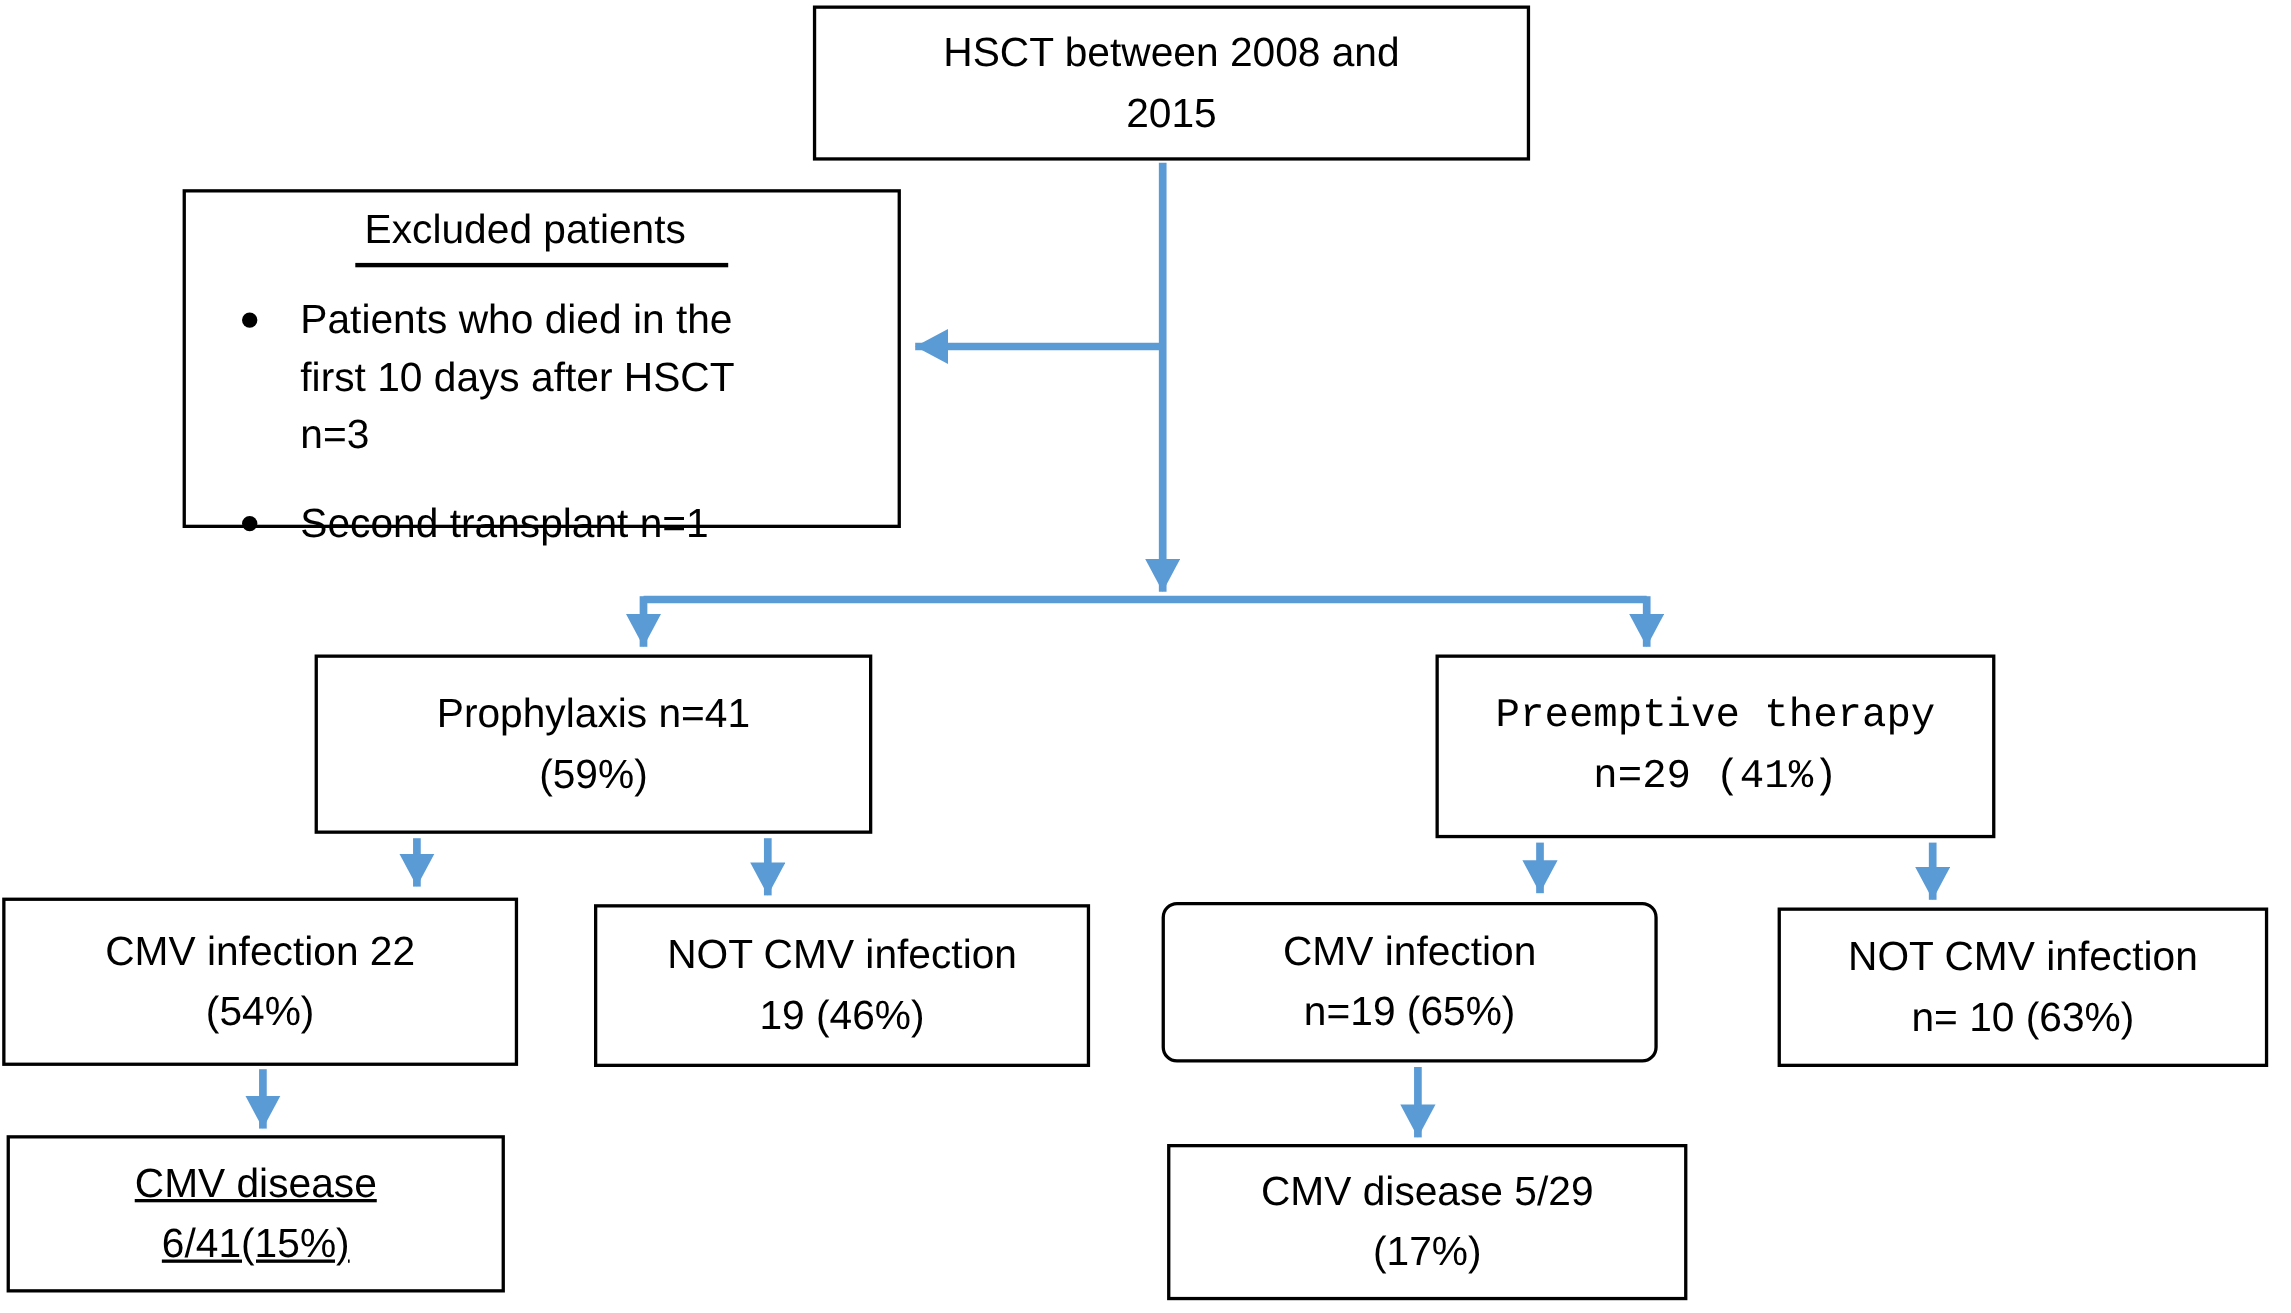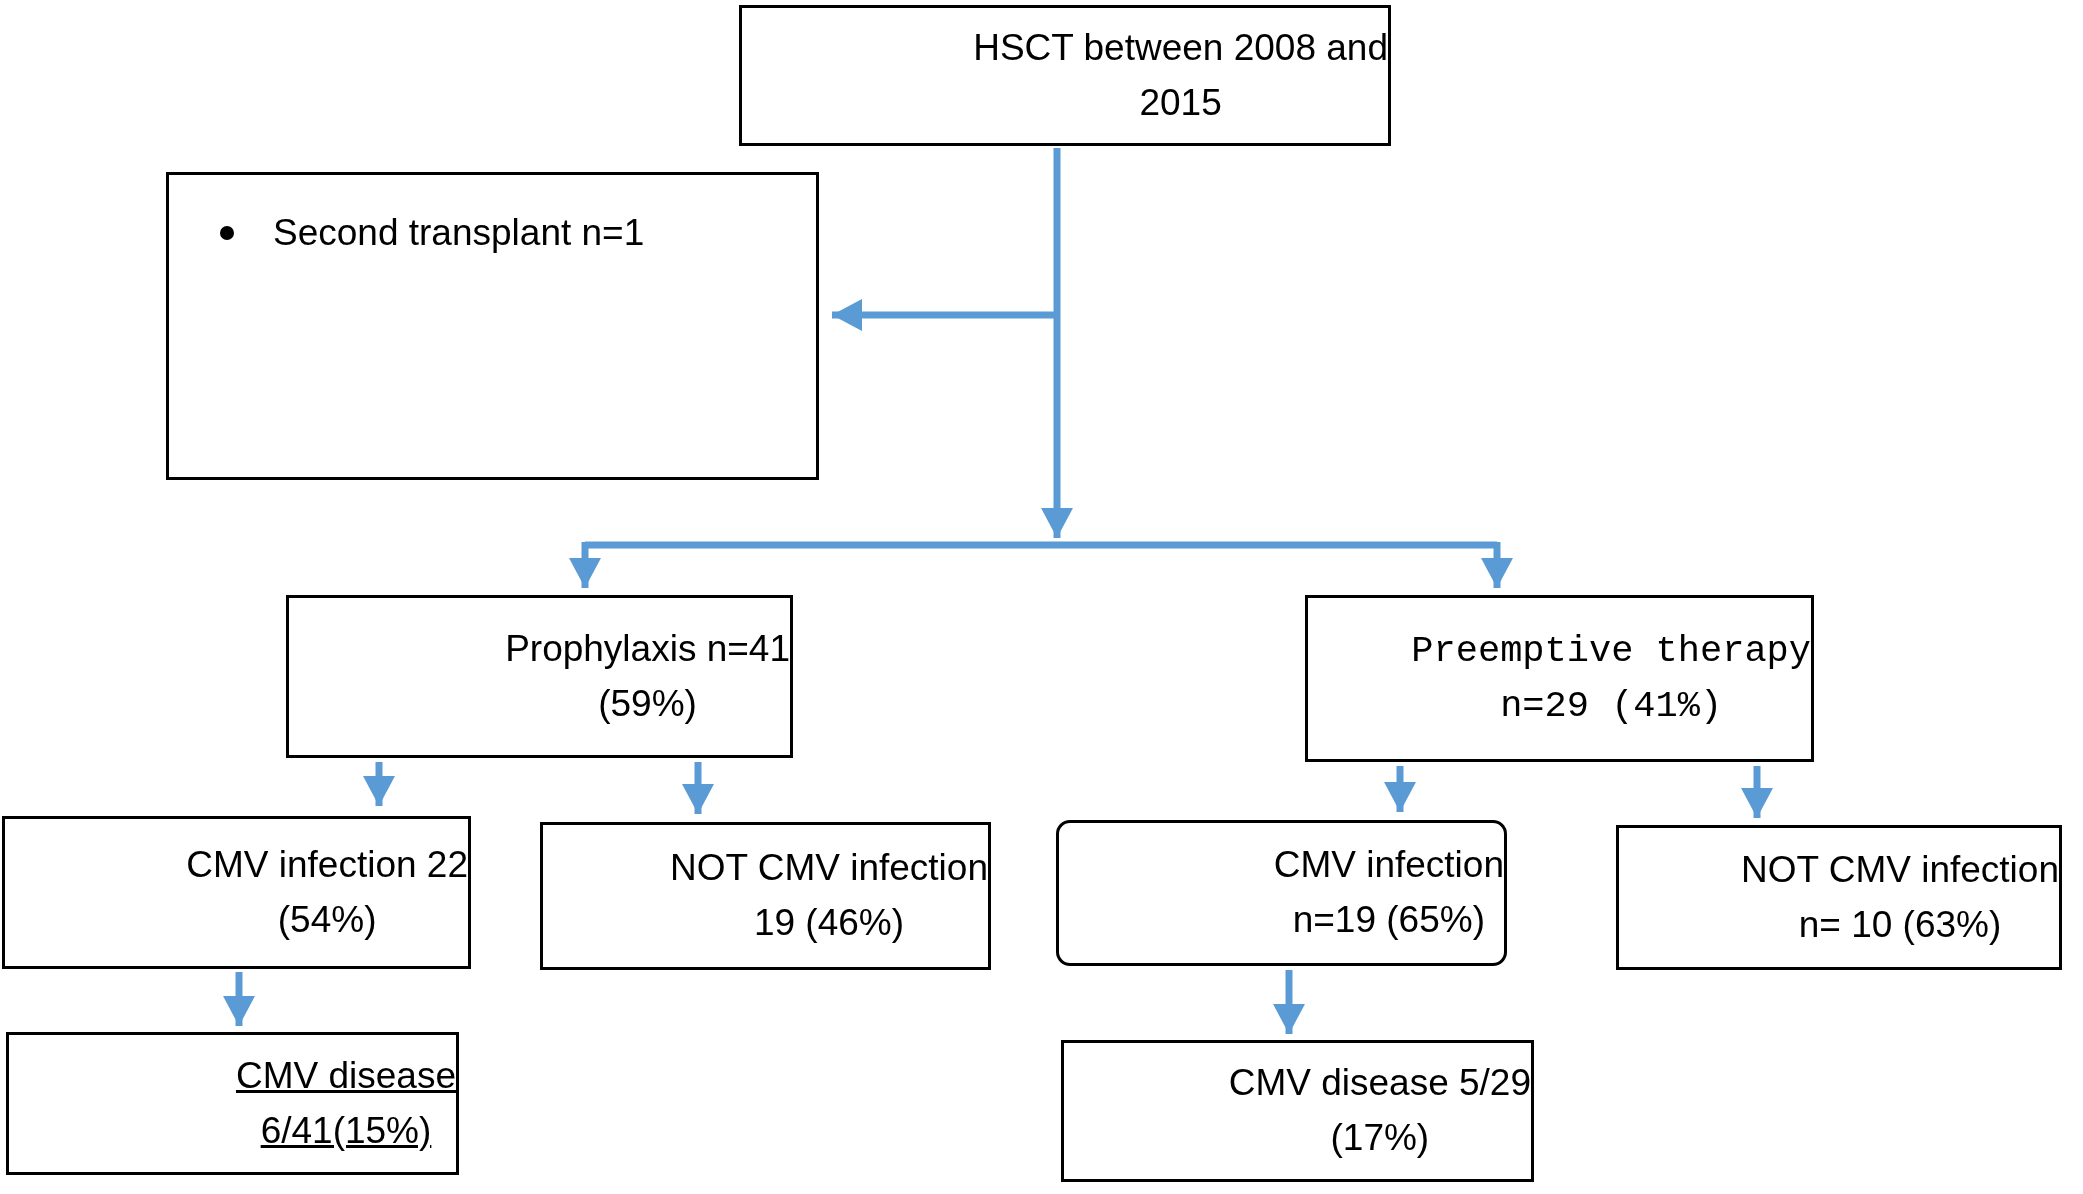--- a/index.html
+++ b/index.html
@@ -21,21 +21,21 @@
     left: 0;
     top: 0;
     pointer-events: none;
   }
   .box {
     position: absolute;
     border: 3px solid #000000;
     background: #ffffff;
     display: flex;
     align-items: center;
-    justify-content: flex-end;
+    justify-content: center;
     text-align: center;
     font-size: 37px;
     line-height: 1.48;
     white-space: pre-line;
     box-sizing: border-box;
   }
   .box-hsct          { left: 739px;  top: 5px;    width: 652px; height: 141px; }
   .box-prophylaxis   { left: 286px;  top: 595px;  width: 507px; height: 163px; }
   .box-preemptive    { left: 1305px; top: 595px;  width: 509px; height: 167px; font-family: Liberation Mono, monospace; }
   .box-cmv-proph     { left: 2px;    top: 816px;  width: 469px; height: 153px; }
@@ -117,21 +117,27 @@
       <line x1="1289" y1="970" x2="1289" y2="1034" marker-end="url(#ah)"></line>
     </g>
   </svg>
 
   <div class="box box-hsct">
     <span>HSCT between 2008 and
 2015</span>
   </div>
 
   <div class="box-excluded">
+    <div class="excluded-title-row">
+      <span class="excluded-title">Excluded patients</span>
+    </div>
     <ul class="excluded-list">
+      <li>Patients who died in the
+first 10 days after HSCT
+n=3</li>
       <li>Second transplant n=1</li>
     </ul>
   </div>
 
   <div class="box box-prophylaxis">
     <span>Prophylaxis n=41
 (59%)</span>
   </div>
 
   <div class="box box-preemptive">

